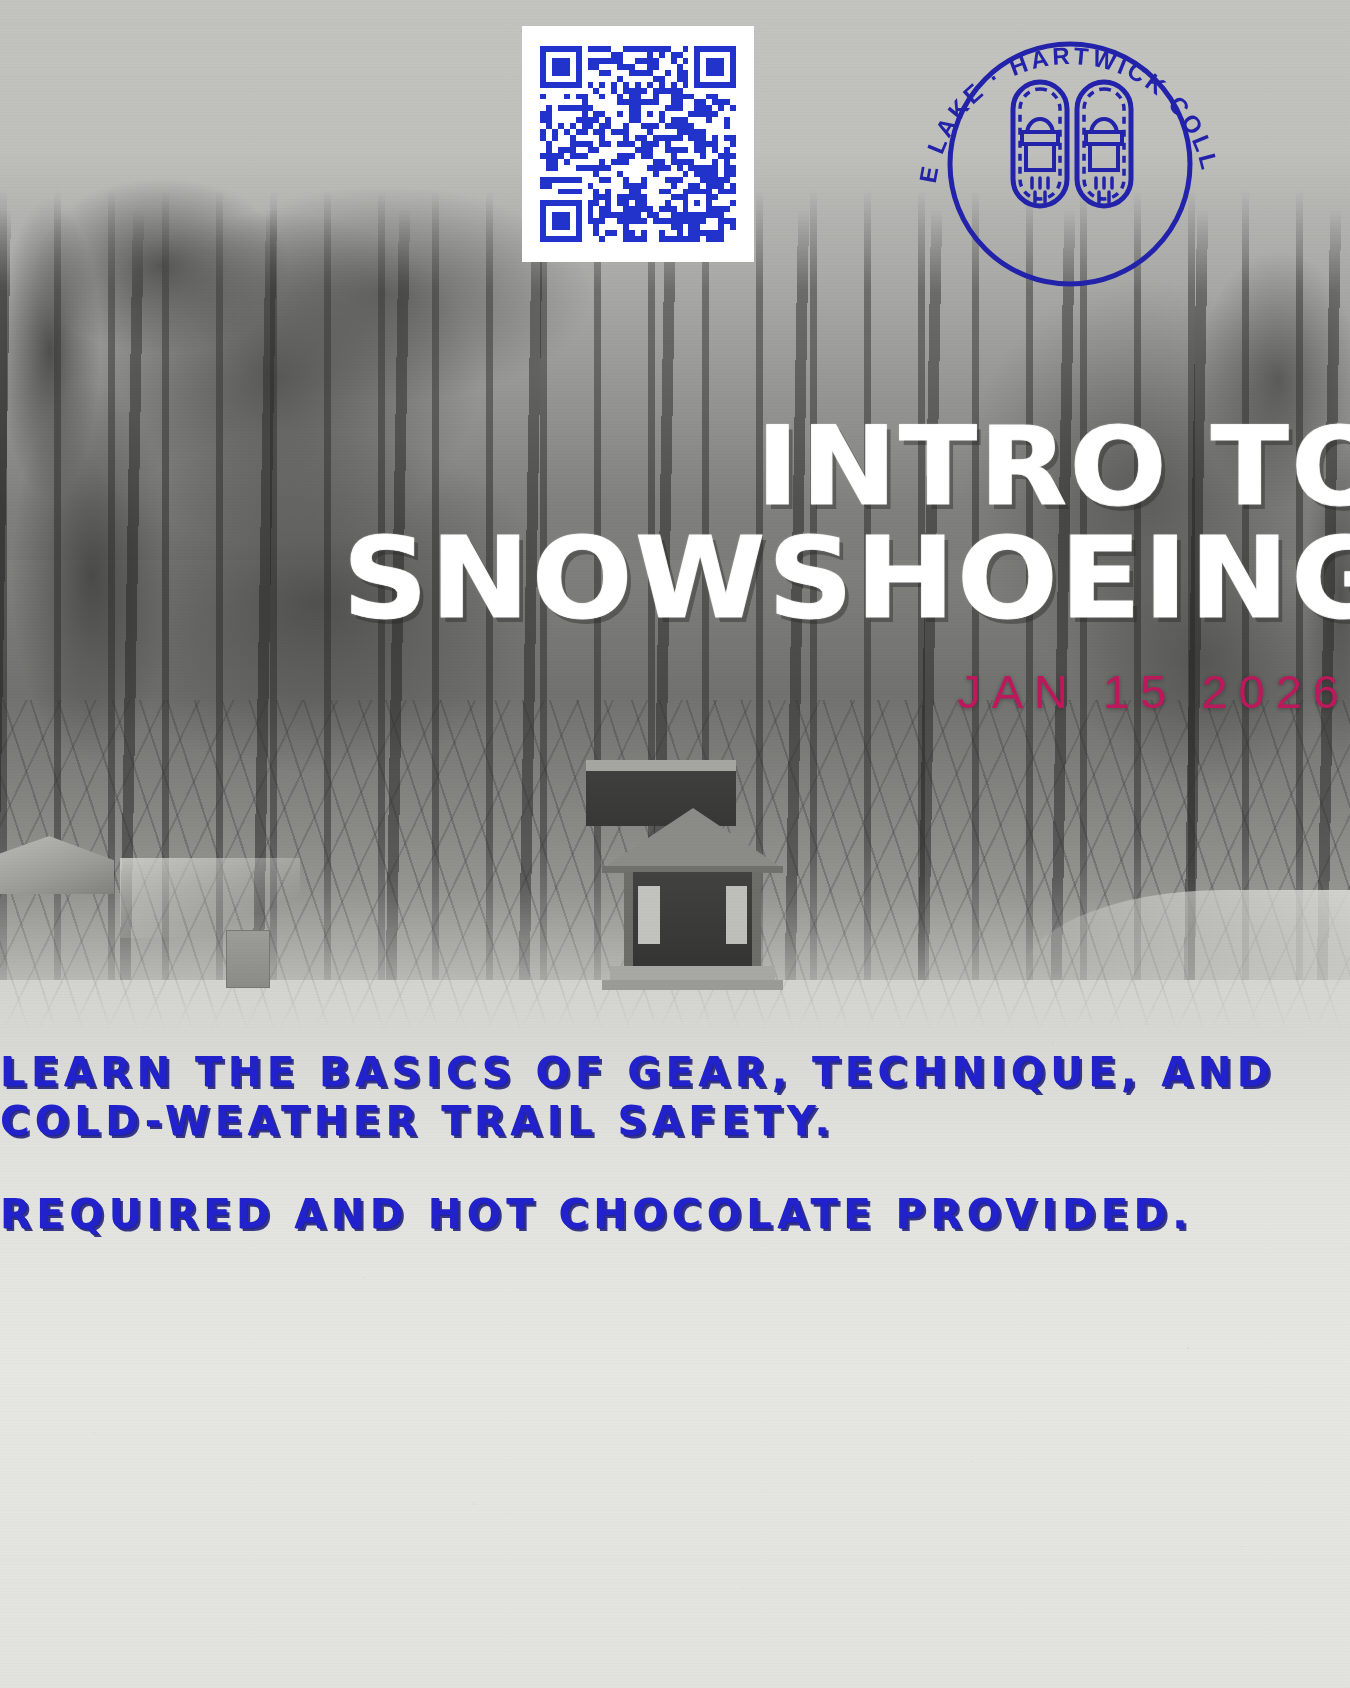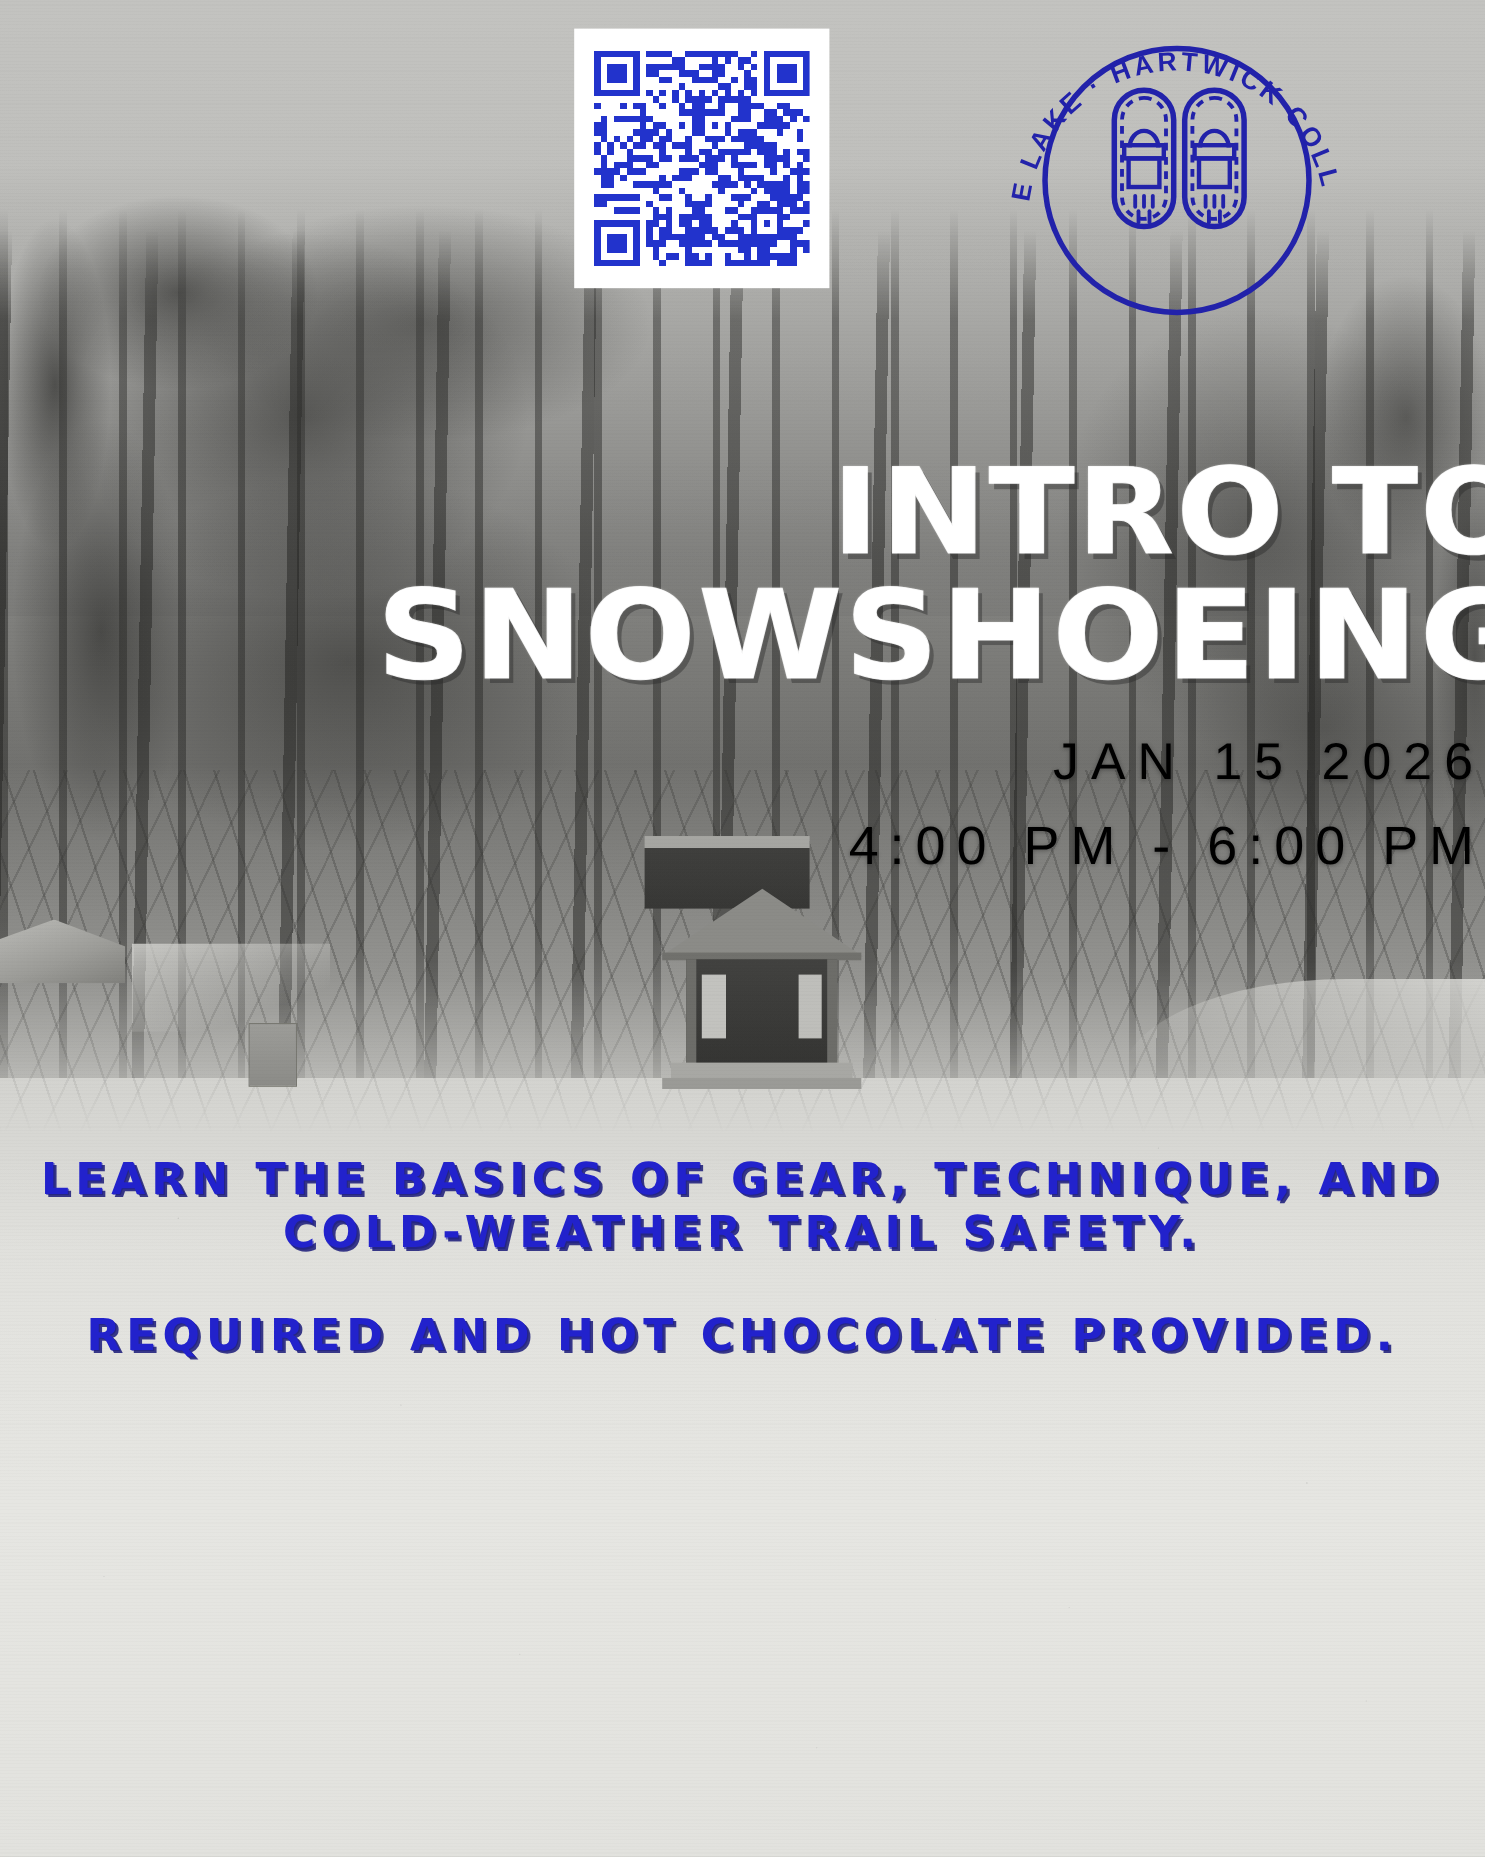--- a/index.html
+++ b/index.html
@@ -162,34 +162,34 @@
     font-weight:bold;
     font-size:108px;
     line-height:0.98;
     letter-spacing:2px;
     text-shadow: 4px 5px 0 rgba(40,40,40,.42), 0 0 2px rgba(255,255,255,.6);
     -webkit-text-stroke:1px rgba(255,255,255,.85);
     transform:scaleX(1.06);
   }
   .title-line.l2{font-size:112px;margin-top:4px;}
   .subline{
-    color:#000000;
+    color:#be185d;
     font-family:"Liberation Sans", sans-serif;
     font-weight:normal;
     font-size:47px;
     letter-spacing:11px;
     margin-top:30px;
     text-shadow:0 1px 4px rgba(30,30,30,.45);
     padding-left:28px;
   }
   .subline.t2{margin-top:22px;font-size:49px;letter-spacing:10px;}
 
   
   .body-area{
-    position:absolute;left:0;top:1048px;width:1350px;text-align:center;
+    position:absolute;left:0;top:1048px;width:1350px;
   }
   .bodyline{
     font-family:"DejaVu Sans", sans-serif;
     font-weight:bold;
     color:#2222cc;
     font-size:40px;
     letter-spacing:5.5px;
     line-height:1.22;
     text-shadow: 3px 3px 0 rgba(25,25,120,.85), 1px 1px 0 rgba(60,60,190,.7);
   }
@@ -845,21 +845,20 @@
           <line x1="32" y1="110" x2="32" y2="120" stroke-width="3.5" stroke-linecap="round"></line>
         </g>
       </g>
     </svg>
   </div>
 
   <div class="titleblock">
     <div class="title-line l1">INTRO TO</div>
     <div class="title-line l2">SNOWSHOEING</div>
     <div class="subline t1">JAN 15 2026</div>
-    <div class="subline t2">4:00 PM - 6:00 PM</div>
   </div>
 
   <div class="body-area">
     <div class="para">
       <div class="bodyline">LEARN THE BASICS OF GEAR, TECHNIQUE, AND</div>
       <div class="bodyline">COLD-WEATHER TRAIL SAFETY.</div>
     </div>
     <div class="gap1"></div>
     <div class="para">
       <div class="bodyline">REQUIRED AND HOT CHOCOLATE PROVIDED.</div>

